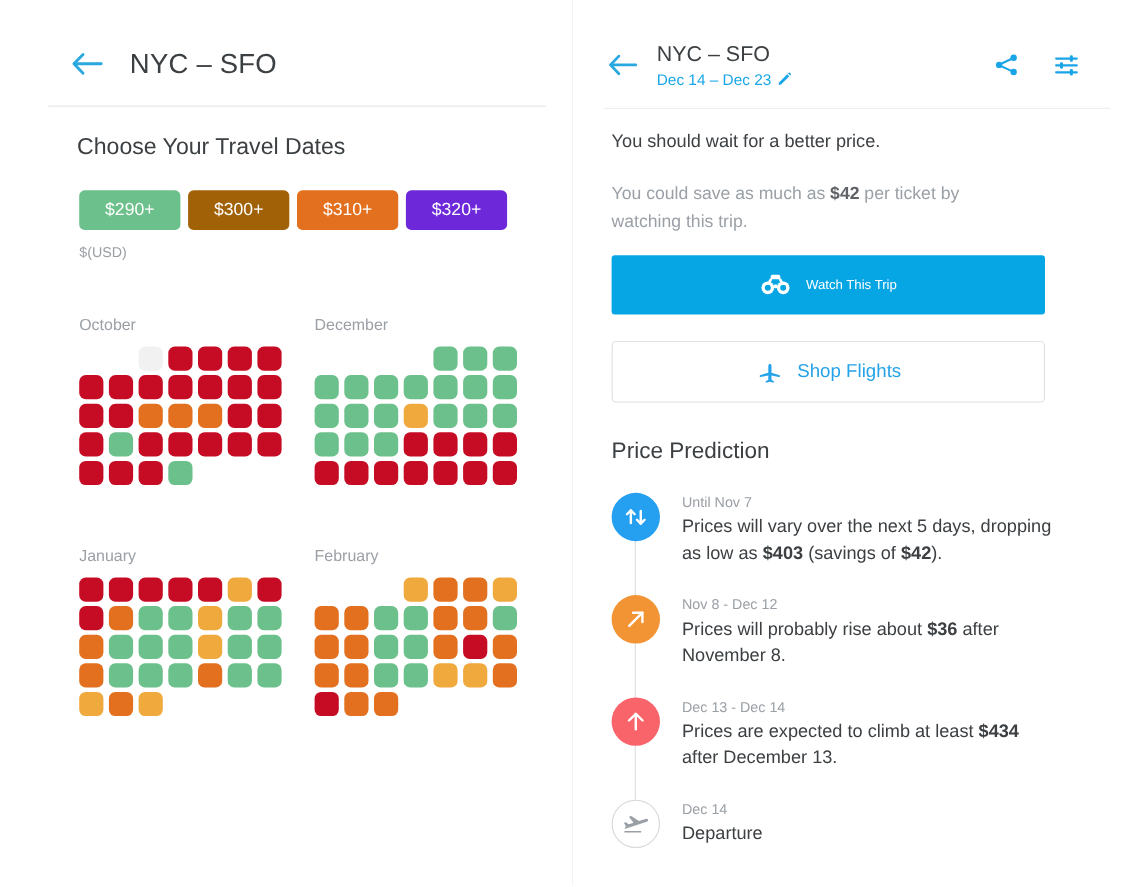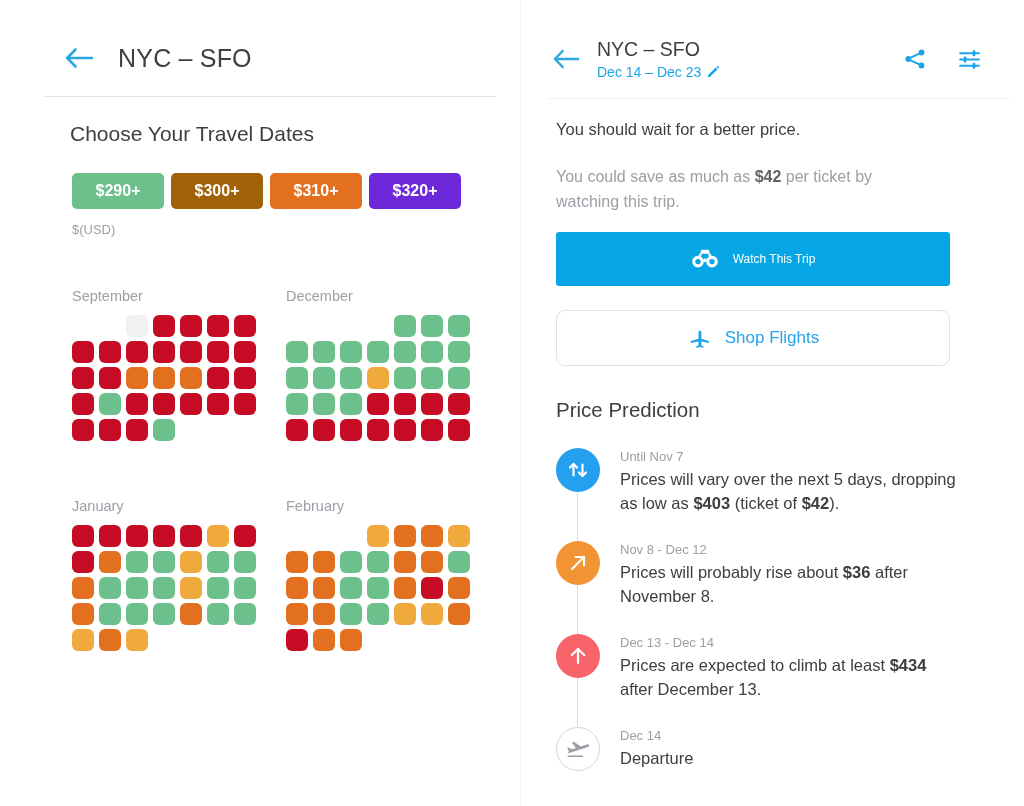--- a/index.html
+++ b/index.html
@@ -41,21 +41,21 @@
   }
 
   
   #legend {
     position: absolute; left: 72px; top: 173px;
     display: flex; gap: 7px;
   }
   .chip {
     width: 92px; height: 36px; border-radius: 5px;
     display: flex; align-items: center; justify-content: center;
-    color: #ffffff; font-size: 16px; font-weight: 700;
+    color: #ffffff; font-size: 16px; font-weight: 400;
     cursor: pointer;
   }
   #legend-unit {
     position: absolute; left: 72px; top: 222px;
     font-size: 13px; color: #9aa0a6;
   }
 
   
   .month-block { position: absolute; }
   .month-name {
@@ -122,21 +122,21 @@
   #savings-line b { color: #5f6368; font-weight: bold; }
 
   #watch-btn {
     position: absolute; left: 556px; top: 232px; width: 394px; height: 54px;
     background: #06a6e4; border-radius: 3px;
     display: flex; align-items: center; justify-content: center; gap: 14px;
     color: #fff; font-size: 12px; cursor: pointer; border: none;
   }
   #shop-btn {
     position: absolute; left: 556px; top: 310px; width: 394px; height: 56px;
-    background: #fff; border: 1px solid #e0e0e0; border-radius: 9px;
+    background: #fff; border: 1px solid #e0e0e0; border-radius: 4px;
     display: flex; align-items: center; justify-content: center; gap: 13px;
     color: #26a3e8; font-size: 17px; cursor: pointer;
   }
   #pred-heading {
     position: absolute; left: 556px; top: 398px;
     font-size: 20.5px; color: #3c4043;
   }
 
   
   #timeline { position: absolute; left: 556px; top: 448px; width: 400px; }
@@ -191,21 +191,21 @@
         <div class="chip" style="background: rgb(226, 112, 30);">
           <span>$310+</span>
         </div>
         <div class="chip" style="background: #6d28d9;">
           <span>$320+</span>
         </div>
       </div>
     <div id="legend-unit">$(USD)</div>
 
     <div class="month-block" id="month-nov">
-      <div class="month-name">September</div>
+      <div class="month-name">October</div>
       <div class="month-grid">
           <div class="cell c-empty"></div>
           <div class="cell c-empty"></div>
           <div class="cell c-gray"></div>
           <div class="cell c-red"></div>
           <div class="cell c-red"></div>
           <div class="cell c-red"></div>
           <div class="cell c-red"></div>
           <div class="cell c-red"></div>
           <div class="cell c-red"></div>
@@ -441,21 +441,21 @@
             <svg width="26" height="26" viewBox="0 0 26 26">
               <path d="M8.5 18.5 L8.5 7" stroke="#ffffff" stroke-width="2.2" fill="none" stroke-linecap="round" stroke-linejoin="round"></path>
               <path d="M5 10.5 L8.5 7 L12 10.5" stroke="#ffffff" stroke-width="2.2" fill="none" stroke-linecap="round" stroke-linejoin="round"></path>
               <path d="M17.5 7.5 L17.5 19" stroke="#ffffff" stroke-width="2.2" fill="none" stroke-linecap="round" stroke-linejoin="round"></path>
               <path d="M14 15.5 L17.5 19 L21 15.5" stroke="#ffffff" stroke-width="2.2" fill="none" stroke-linecap="round" stroke-linejoin="round"></path>
             </svg>
           </div>
         </div>
         <div class="tl-body">
           <div class="tl-date">Until Nov 7</div>
-          <div class="tl-text"><span>Prices will vary over the next 5 days, dropping as low as </span><b>$403</b><span> (ticket of </span><b>$42</b><span>).</span></div>
+          <div class="tl-text"><span>Prices will vary over the next 5 days, dropping as low as </span><b>$403</b><span> (savings of </span><b>$42</b><span>).</span></div>
         </div>
       </div>
       <div class="tl-row">
         <div class="tl-marker">
           <div class="tl-line"></div>
           <div class="tl-circle ci-orange">
             <svg width="26" height="26" viewBox="0 0 26 26">
               <path d="M7 19 L19 7" stroke="#ffffff" stroke-width="2.2" fill="none" stroke-linecap="round" stroke-linejoin="round"></path>
               <path d="M10.5 7 L19 7 L19 15.5" stroke="#ffffff" stroke-width="2.2" fill="none" stroke-linecap="round" stroke-linejoin="round"></path>
             </svg>

